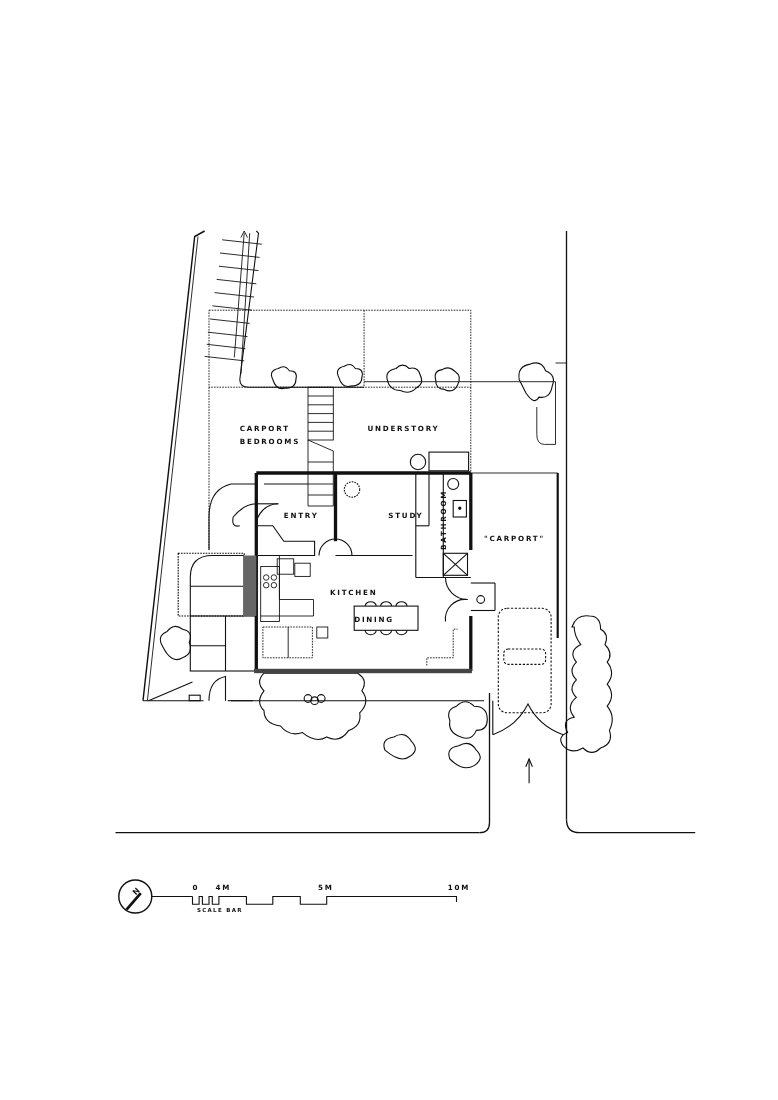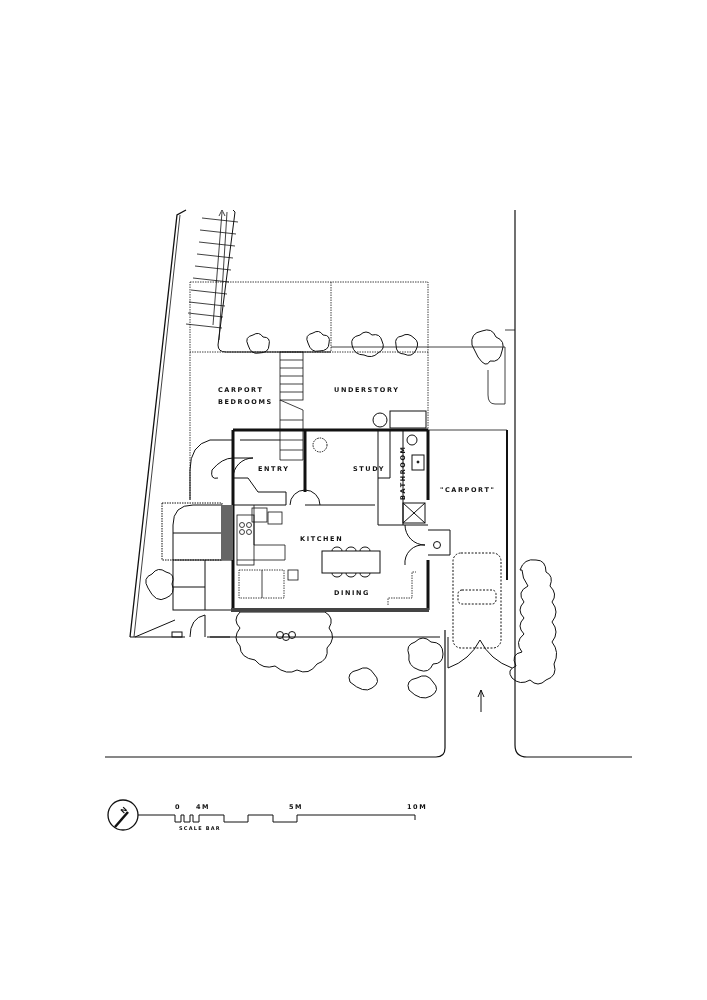--- a/index.html
+++ b/index.html
@@ -181,20 +181,20 @@
 </svg>
 
 <div class="lbl" style="left:218px;top:386px;">CARPORT</div>
 <div class="lbl" style="left:218px;top:398px;">BEDROOMS</div>
 <div class="lbl" style="left:334px;top:386px;">UNDERSTORY</div>
 <div class="lbl" style="left:258px;top:465px;">ENTRY</div>
 <div class="lbl" style="left:325px;top:465px;margin-left:28px;">STUDY</div>
 <div class="lbl vert" style="left:399px;top:500px;">BATHROOM</div>
 <div class="lbl" style="left:440px;top:486px;">"CARPORT"</div>
 <div class="lbl" style="left:256px;top:535px;margin-left:44px;">KITCHEN</div>
-<div class="lbl" style="left:334px;top:559px;margin-top:30px;">DINING</div>
+<div class="lbl" style="left:322px;top:559px;">DINING</div>
 
 <div class="lbl" style="left:121px;top:806px;transform:rotate(-45deg);font-size:7px;">N</div>
 <div class="lbl" style="left:175px;top:803px;">0</div>
 <div class="lbl" style="left:196px;top:803px;">4M</div>
 <div class="lbl" style="left:289px;top:803px;">5M</div>
 <div class="lbl" style="left:407px;top:803px;text-align:right;">10M</div>
 <div class="lbl lbl-small" style="left:179px;top:825px;">SCALE BAR</div>
 
 </body></html>

